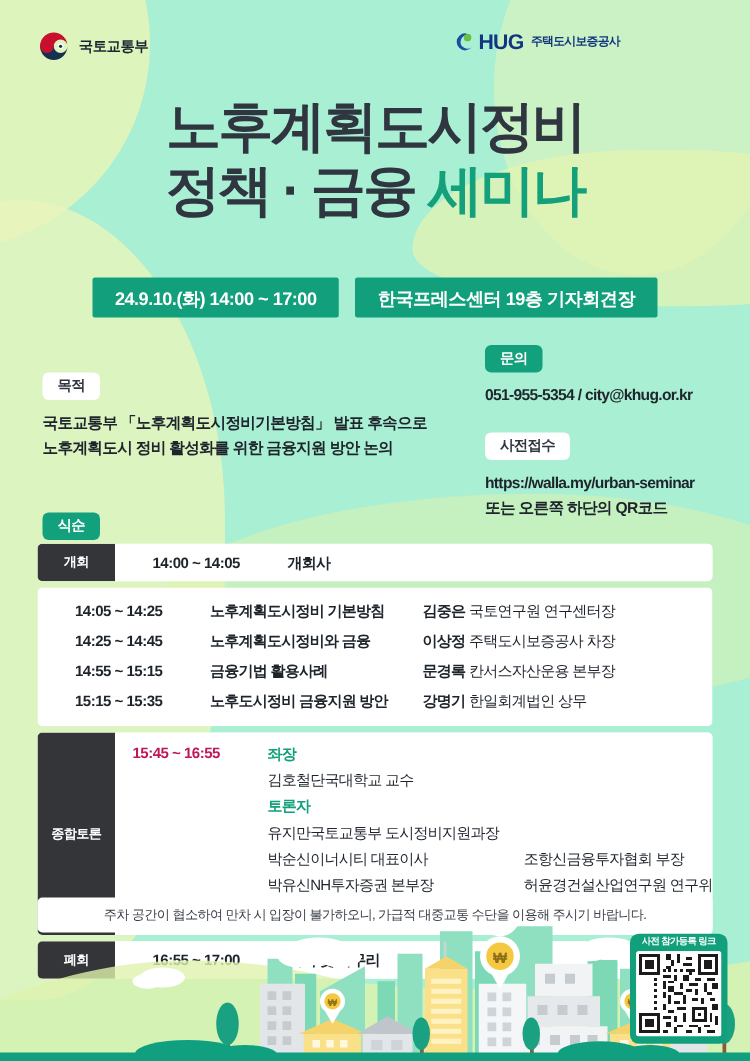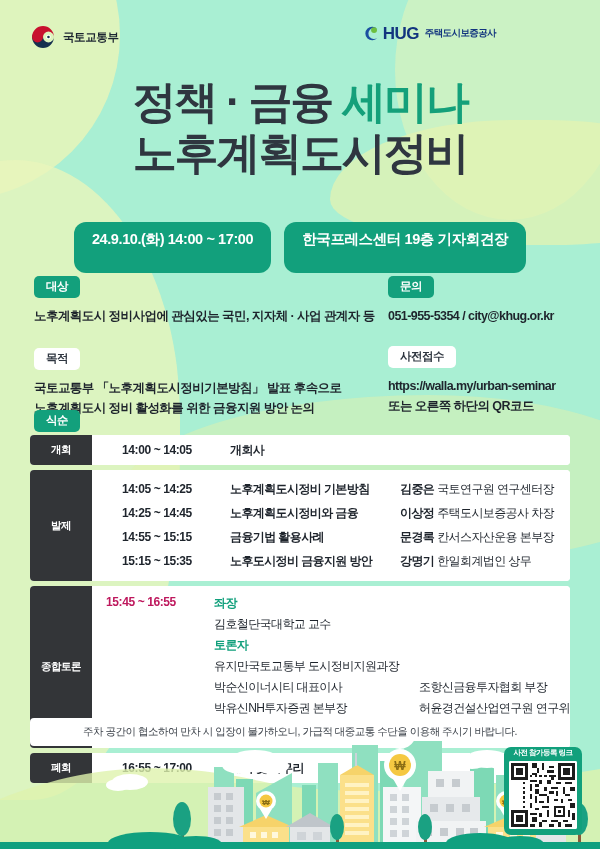--- a/index.html
+++ b/index.html
@@ -101,21 +101,21 @@
 
   
   .meta-row {
     position: absolute; left: 0; top: 222px; width: 600px;
     display: flex; justify-content: center; gap: 13px;
   }
   .pill {
     background: #12a07c; color: #fff;
     font-size: 14.5px; font-weight: 600;
     letter-spacing: -.4px;
-    padding: 8px 18px 24px; border-radius: 12px;
+    padding: 8px 18px 5px; border-radius: 2px;
     white-space: nowrap;
   }
 
   
   .info { position: absolute; top: 276px; width: 600px; height: 130px; }
   .info-col { position: absolute; }
   .info-col.left  { left: 34px;  width: 340px; }
   .info-col.right { left: 388px; width: 200px; }
 
   .badge {
@@ -264,39 +264,35 @@
           <path d="M34 10 A16 16 0 1 0 34 30 A13 13 0 1 1 34 10 Z" fill="#1a4fa0"></path>
           <circle cx="26" cy="12" r="7" fill="#6cbf3f"></circle>
         </svg>
       </span>
       <span class="hug-word">HUG</span>
       <span class="hug-sub">주택도시보증공사</span>
     </div>
   </div>
 
   <div class="title-block">
+    <div class="title-line">노후계획도시정비</div>
     <div class="title-line">
       <span>정책 · 금융</span>
       <span class="title-accent">세미나</span>
     </div>
-    <div class="title-line">노후계획도시정비</div>
   </div>
 
   <div class="meta-row">
     <span class="pill">24.9.10.(화) 14:00 ~ 17:00</span>
     <span class="pill">한국프레스센터 19층 기자회견장</span>
   </div>
 
   <div class="info">
 
     <div class="info-col left">
-      <div>
-        <span class="badge solid">대상</span>
-        <div class="info-text">노후계획도시 정비사업에 관심있는 국민, 지자체 · 사업 관계자 등</div>
-      </div>
 
       <div class="block-purpose">
         <span class="badge ghost">목적</span>
         <div class="info-text">국토교통부 「노후계획도시정비기본방침」 발표 후속으로</div>
         <div class="info-text" style="margin-top:0">노후계획도시 정비 활성화를 위한 금융지원 방안 논의</div>
       </div>
     </div>
 
     <div class="info-col right">
       <div>
@@ -322,21 +318,20 @@
       <div class="rlabel">개회</div>
       <div class="rbody">
         <div class="line">
           <span class="time">14:00 ~ 14:05</span>
           <span class="topic">개회사</span>
         </div>
       </div>
     </div>
 
     <div class="trow row-pres">
-      <div class="rlabel">발제</div>
       <div class="rbody">
 
         <div class="line">
           <span class="time">14:05 ~ 14:25</span>
           <span class="topic">노후계획도시정비 기본방침</span>
           <span class="who">
             <span class="nm">김중은</span><span class="aff">국토연구원 연구센터장</span>
           </span>
         </div>
 

